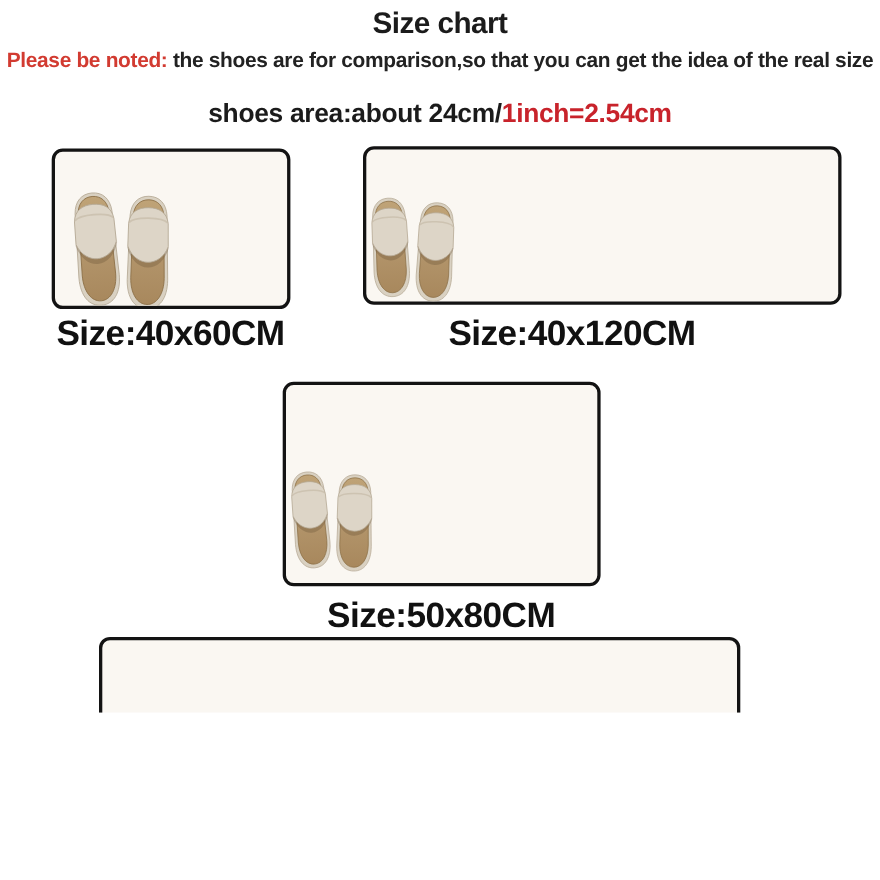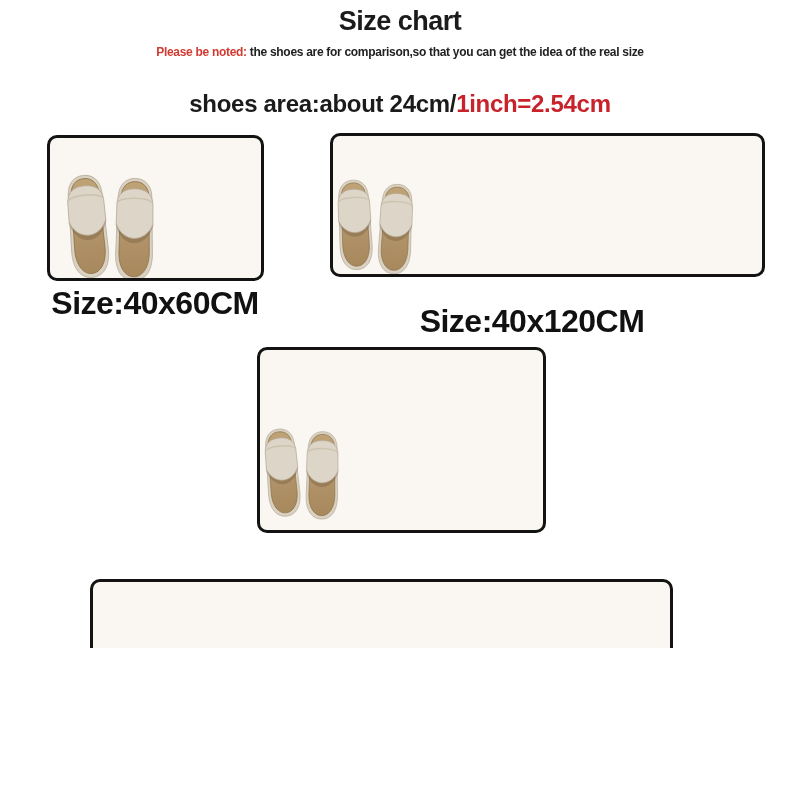--- a/index.html
+++ b/index.html
@@ -13,21 +13,21 @@
   }
   .page-title{
     position:absolute;top:6px;left:0;width:800px;
     text-align:center;
     font-size:27px;font-weight:700;color:#1b1b1b;
     letter-spacing:-0.5px;
   }
   .note-line{
     position:absolute;left:0;width:800px;
     text-align:center;
-    font-size:12px;font-weight:700;color:#222222;
+    font-size:19px;font-weight:700;color:#222222;
     letter-spacing:-0.3px;
   }
   .note-line-1{top:45px;}
   .note-line-2{top:67px;}
   .note-red{color:#d23b31;}
   .shoe-size-line{
     position:absolute;top:90px;left:0;width:800px;
     text-align:center;
     font-size:24px;font-weight:700;color:#1b1b1b;
     letter-spacing:-0.3px;
@@ -55,21 +55,21 @@
 
   .mat-label{
     position:absolute;
     width:240px;
     text-align:center;
     font-size:32px;font-weight:700;color:#111111;
     letter-spacing:-0.5px;
     white-space:nowrap;
   }
   .mat-label-1{left:35px;top:285px;}
-  .mat-label-2{left:412px;top:285px;margin-top:18px;}
+  .mat-label-2{left:400px;top:285px;}
   .mat-label-3{left:281px;top:541px;}
   .mat-label-4{left:260px;top:763px;}
 
   .svg-defs{position:absolute;width:0;height:0;overflow:hidden;}
 </style>
 </head>
 <body>
 
 <svg class="svg-defs" aria-hidden="true">
   <defs>
@@ -122,20 +122,21 @@
       <use href="#slipper-pair"></use>
     </svg>
   </div>
   <div class="mat-label mat-label-2">Size:40x120CM</div>
 
   <div class="mat mat-3">
     <svg class="slippers" viewBox="0 0 120 140">
       <use href="#slipper-pair"></use>
     </svg>
   </div>
+  <div class="mat-label mat-label-3">Size:50x80CM</div>
 
   <div class="mat mat-4">
     <svg class="slippers" viewBox="0 0 120 140">
       <use href="#slipper-pair"></use>
     </svg>
   </div>
 
 </div>
 
 </body></html>

